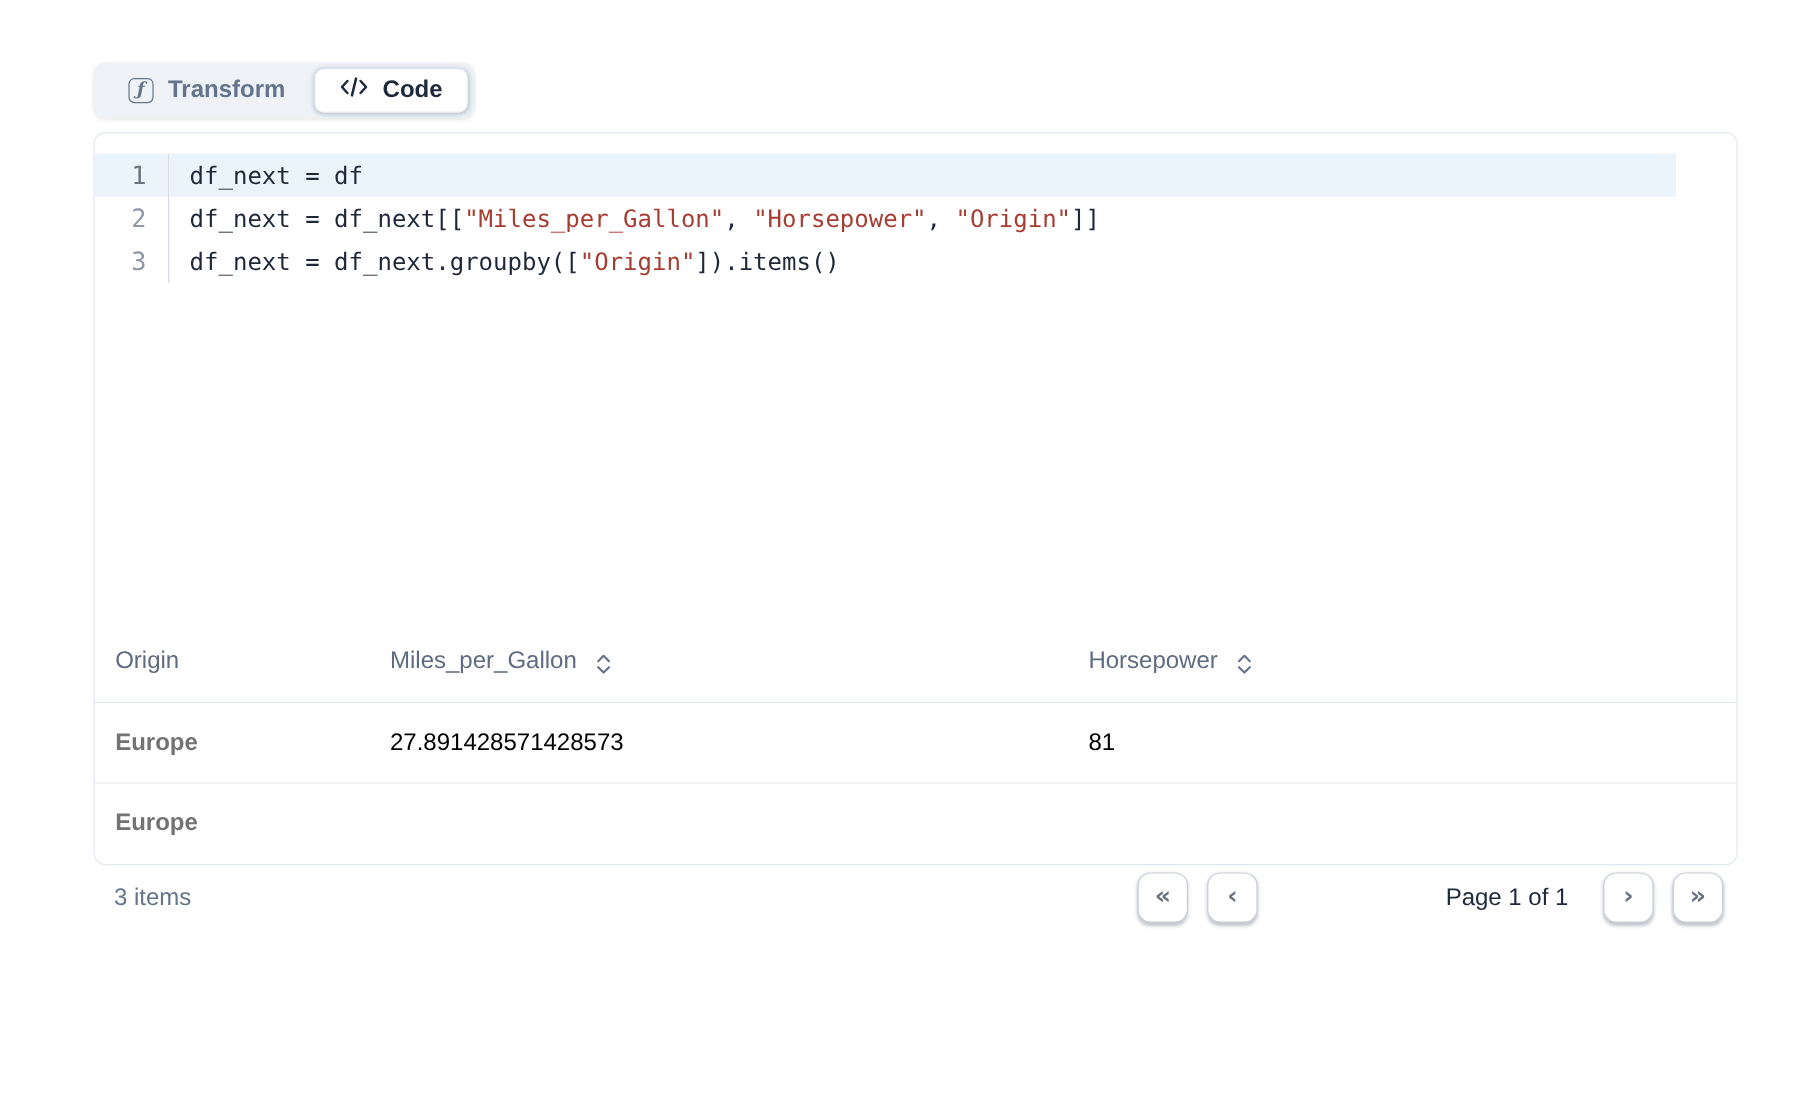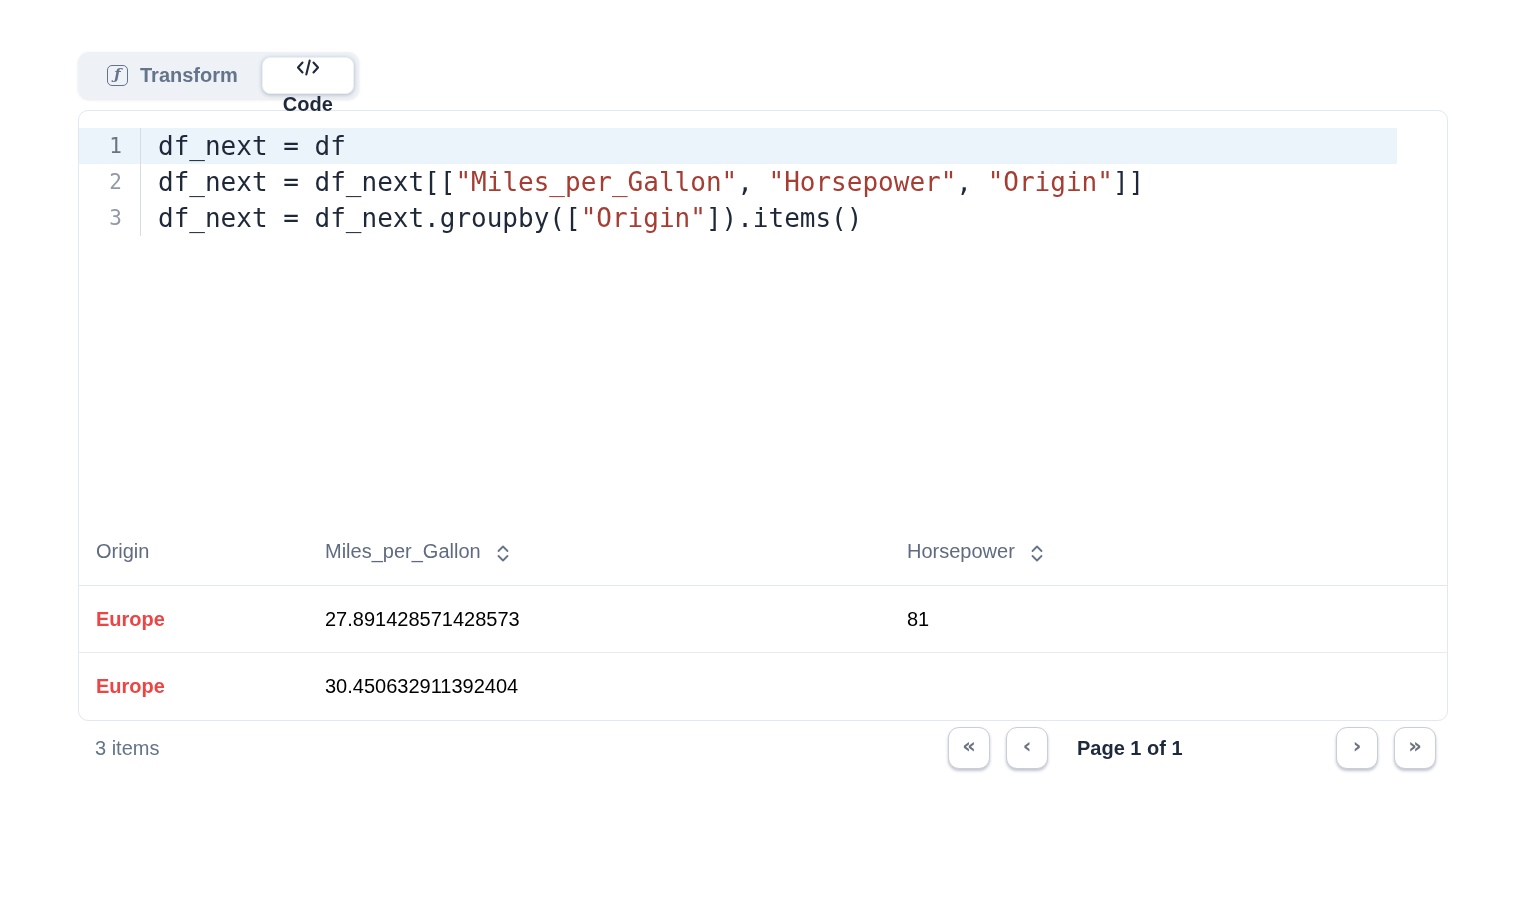--- a/index.html
+++ b/index.html
@@ -19,21 +19,20 @@
     height: 37px; border: none; background: transparent;
     font-family: "Liberation Sans", sans-serif;
     font-size: 20px; font-weight: 600; color: #64748b;
     padding: 0 24px; border-radius: 8px; cursor: pointer;
   }
   .seg-btn.active {
     background: #ffffff; color: #1e293b;
     border: 1px solid #eceff3;
     box-shadow: 0 1px 4px rgba(100,116,139,.45);
     padding: 0 20px;
-    flex-direction: column;
   }
   .fx-icon {
     display: inline-grid; place-items: center;
     width: 21px; height: 21px;
     border: 1.6px solid #64748b; border-radius: 5px;
     font-family: "DejaVu Serif", serif; font-style: italic;
     font-size: 15px; font-weight: 600; color: #64748b; line-height: 1;
     padding-bottom: 2px;
   }
   .code-icon { display: inline-block; }
@@ -47,61 +46,61 @@
 
   
   .editor { height: 407px; padding-top: 17px; font-family: "DejaVu Sans Mono", monospace; }
   .code-row { display: flex; height: 36px; }
   .gutter {
     width: 62px; flex: none; text-align: right; padding-right: 18px;
     font-size: 21px; line-height: 36px; color: #9199a6;
     border-right: 1px solid #d7dbe2;
   }
   .code-line {
-    flex: 1; padding-left: 17px; font-size: 26px; line-height: 36px;
+    flex: 1; padding-left: 17px; font-size: 20px; line-height: 36px;
     color: #1e2838; white-space: pre;
   }
   .code-row.active .gutter { background: #ebf3fb; color: #6b7280; }
   .code-row.active .code-line {
     background: linear-gradient(to right, #ebf3fb, #ebf3fb calc(100% - 50px), transparent calc(100% - 50px));
   }
   .tok-str { color: #a63d32; }
 
   
   .thead { display: flex; height: 68px; align-items: center; border-bottom: 1px solid #e2e8f0; }
   .th {
     display: flex; align-items: flex-end; gap: 14px;
     font-size: 20px; color: #5f6b80; padding-left: 17px;
   }
   .trow { display: flex; height: 67px; align-items: center; border-bottom: 1px solid #e8ecf1; font-size: 20px; }
   .trow:last-child { border-bottom: none; }
   .col-1 { width: 229px; flex: none; }
   .col-2 { width: 582px; flex: none; }
   .col-3 { flex: 1; }
   .td { padding-left: 17px; color: #000000; }
-  .td.origin { font-weight: 700; color: #ef4444; }
+  .td.origin { font-weight: 700; color: #737373; }
 
   
   .footer {
     margin-top: 6px; width: 1370px;
     display: flex; align-items: center; justify-content: space-between;
   }
   .items-count { font-size: 20px; color: #64748b; padding-left: 17px; }
   .pagination { display: flex; align-items: center; padding-right: 12px; }
   .pg-btn {
     width: 42px; height: 42px; flex: none;
     background: #fff; border: 1px solid #c9ced8; border-radius: 11px;
     box-shadow: 0 2px 3px rgba(100,110,130,.4);
     color: #6b7280; font-size: 21px; font-weight: 600;
     display: grid; place-items: center; cursor: pointer;
     font-family: "DejaVu Sans", sans-serif; line-height: 1; padding-bottom: 3px;
   }
   .pg-btn + .pg-btn { margin-left: 16px; }
   .page-label {
-    width: 230px; text-align: left; font-size: 20px; font-weight: 700;
+    width: 230px; text-align: right; font-size: 20px; font-weight: 400;
     color: #1e293b; margin: 0 29px;
   }
 </style>
 </head>
 <body>
 
 <div class="page">
 
   
   <div class="seg-control">
@@ -160,21 +159,20 @@
         </div>
       </div>
 
       <div class="trow">
         <div class="td origin col-1">Europe</div>
         <div class="td col-2">27.891428571428573</div>
         <div class="td col-3">81</div>
       </div>
       <div class="trow">
         <div class="td origin col-1">Europe</div>
-        <div class="td col-2">30.450632911392404</div>
       </div>
     </div>
   </div>
 
   
   <div class="footer">
     <div class="items-count">3 items</div>
     <div class="pagination">
       <button class="pg-btn">
         <span>«</span>

